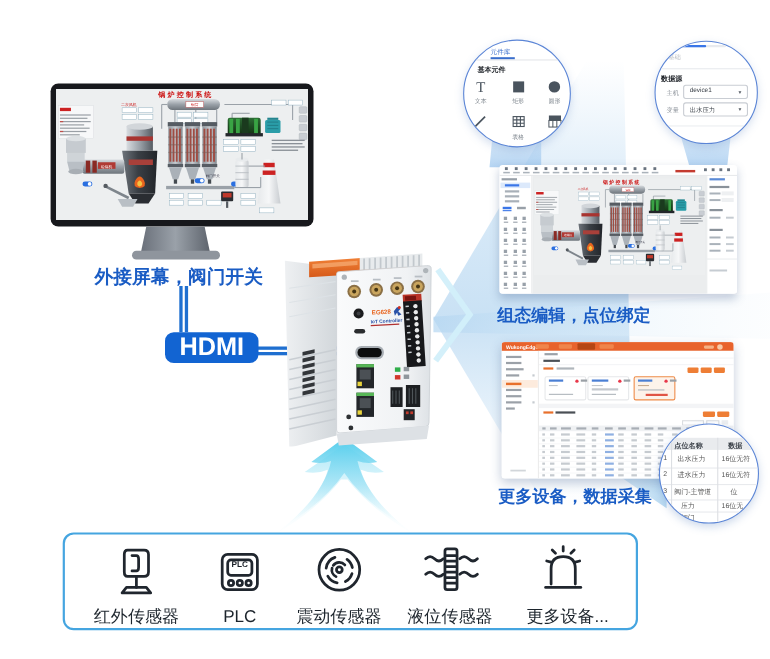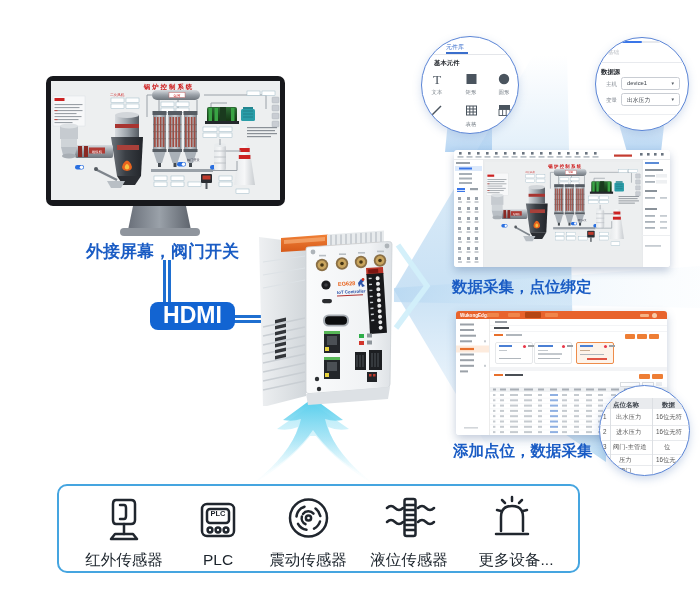--- a/index.html
+++ b/index.html
@@ -432,21 +432,21 @@
       <rect x="18" y="55" width="7" height="1.8" fill="#c6ccd2"></rect>
     <rect x="3" y="61" width="10" height="1.8" fill="#aab2ba"></rect>
       <rect x="18" y="61" width="7" height="1.8" fill="#c6ccd2"></rect>
     <rect x="3" y="67" width="10" height="1.8" fill="#aab2ba"></rect>
       <rect x="18" y="67" width="7" height="1.8" fill="#c6ccd2"></rect>
     <rect x="0" y="75" width="28" height="1" fill="#eceef0"></rect>
     <rect x="3" y="85" width="16" height="1.8" fill="#c6ccd2"></rect>
   </svg>
 </div>
 
-<div class="abs cap" style="left:452px;top:277px;font-size:15.5px;">数据采集，点位绑定</div>
+<div class="abs cap" style="left:452px;top:277px;font-size:15.5px;">组态编辑，点位绑定</div>
 
 <div class="abs" style="left:456px;top:311px;width:211px;height:124px;background:#ffffff;border-radius:3px;box-shadow:0 4px 10px rgba(60,90,140,0.3);overflow:hidden;" id="app">
 
   <div class="abs" style="left:0;top:0;width:211px;height:8px;background:#e8632c;"></div>
   <div class="abs" style="left:4px;top:1.5px;font-size:4.6px;font-weight:bold;color:#fff;">WukongEdge</div>
   <div class="abs" style="left:31px;top:2px;width:12px;height:4px;background:#f0854a;border-radius:1px;"></div>
   <div class="abs" style="left:52px;top:2px;width:12px;height:4px;background:#f0854a;border-radius:1px;"></div>
   <div class="abs" style="left:69px;top:1px;width:16px;height:6px;background:#b54614;border-radius:1px;"></div>
   <div class="abs" style="left:89px;top:2px;width:13px;height:4px;background:#f0854a;border-radius:1px;"></div>
   <div class="abs" style="left:184px;top:2.5px;width:9px;height:3px;background:#f5b285;border-radius:1px;"></div>
@@ -653,21 +653,21 @@
         <line x1="0" y1="21.8" x2="177" y2="21.8"></line>
           <line x1="0" y1="27.1" x2="177" y2="27.1"></line>
         <line x1="0" y1="32.4" x2="177" y2="32.4"></line>
           <line x1="0" y1="37.7" x2="177" y2="37.7"></line>
         <line x1="0" y1="43" x2="177" y2="43"></line>
       </g>
     </svg>
   </div>
 </div>
 
-<div class="abs cap" style="left:453px;top:441px;font-size:15.5px;">添加点位，数据采集</div>
+<div class="abs cap" style="left:453px;top:441px;font-size:15.5px;">更多设备，数据采集</div>
 
 <div class="abs" style="left:599px;top:385px;width:89px;height:89px;border-radius:50%;background:#ffffff;border:1.5px solid #5b85d6;box-shadow:0 3px 8px rgba(90,130,190,0.3);overflow:hidden;">
   <div class="abs" style="left:0;top:12px;width:89px;height:11px;background:#e9ebee;"></div>
   <div class="abs" style="left:13px;top:14.5px;font-size:6.5px;font-weight:bold;color:#3c424a;">点位名称</div>
   <div class="abs" style="left:62px;top:14.5px;font-size:6.5px;font-weight:bold;color:#3c424a;">数据</div>
   <div class="abs" style="left:3px;top:27px;font-size:6.3px;color:#555;">1</div>
   <div class="abs" style="left:16px;top:27px;font-size:6.3px;color:#555;">出水压力</div>
   <div class="abs" style="left:56px;top:27px;font-size:6.3px;color:#555;">16位无符</div>
   <div class="abs" style="left:3px;top:42px;font-size:6.3px;color:#555;">2</div>
   <div class="abs" style="left:16px;top:42px;font-size:6.3px;color:#555;">进水压力</div>

